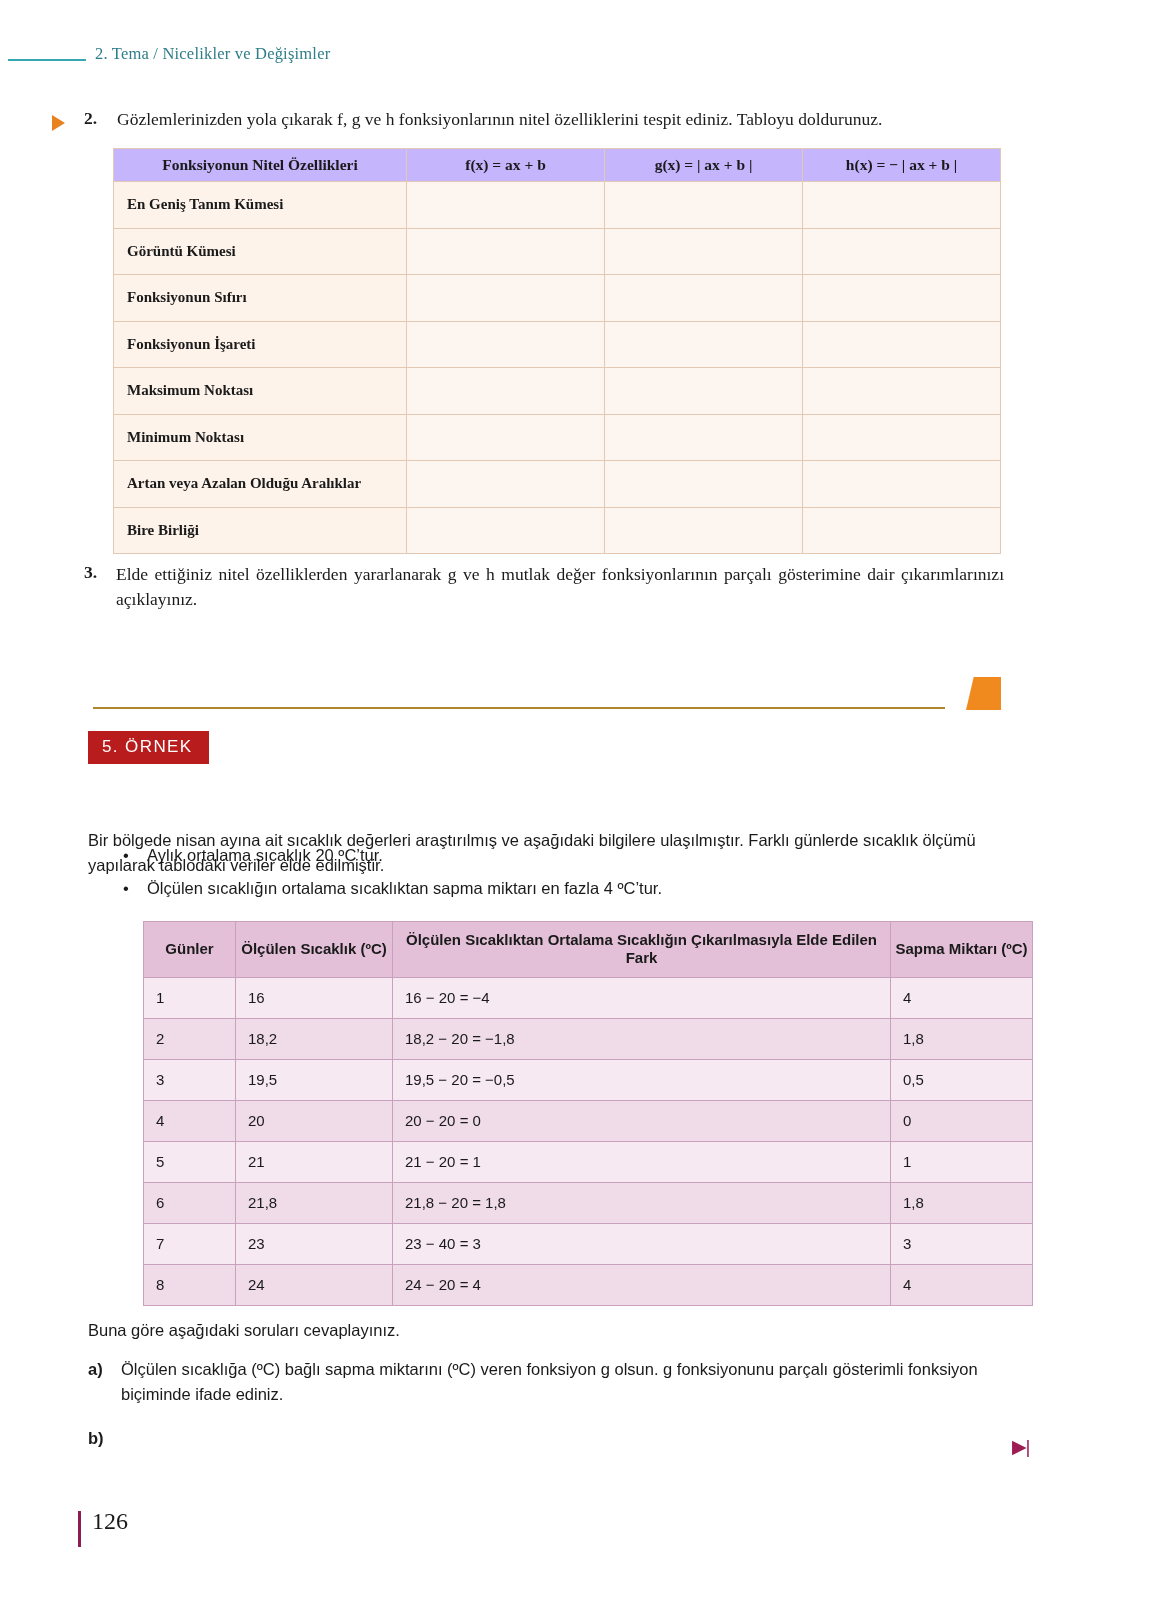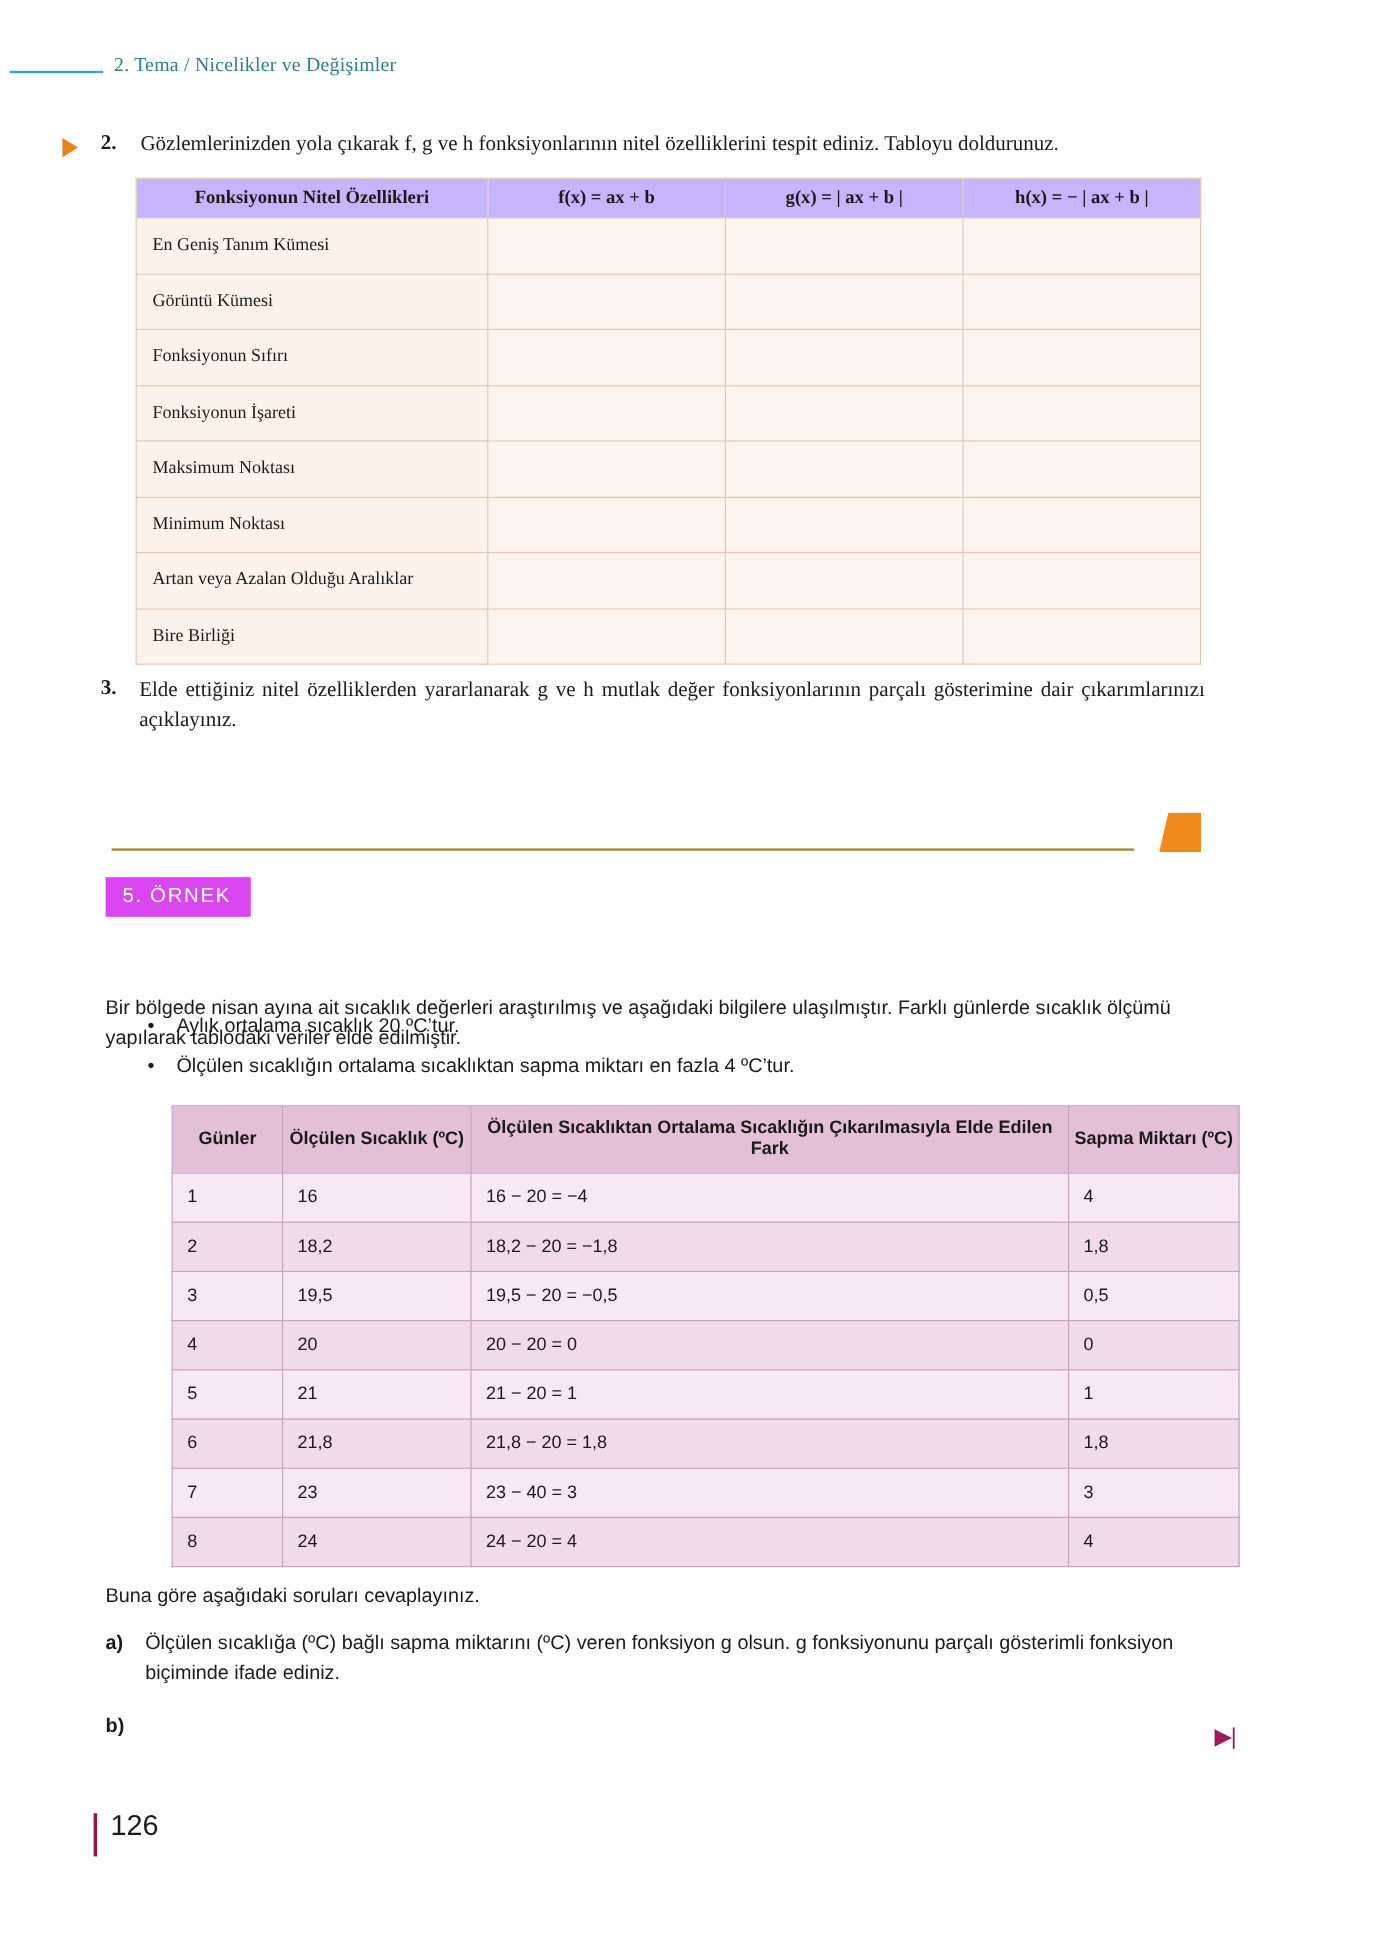--- a/index.html
+++ b/index.html
@@ -97,20 +97,21 @@
     font-size: 15.5px;
     font-weight: bold;
     text-align: center;
     color: #1a1a1a;
   }
   .table1 tbody td {
     height: 45.5px;
     background: #fdf3eb;
     font-size: 15px;
     padding-left: 13px;
+    font-weight: bold;
   }
   .table1 tbody td.blank {
     background: #fdf6f0;
     padding-left: 0;
   }
   .c1 { width: 292px; }
   .c2 { width: 197px; }
   .c3 { width: 197px; }
   .c4 { width: 197px; }
 
@@ -156,21 +157,21 @@
     height: 33px;
     background: #f08a1e;
     clip-path: polygon(22% 0%, 100% 0%, 100% 100%, 0% 100%);
   }
 
   
   .ornek-badge {
     position: absolute;
     left: 88px;
     top: 731px;
-    background: #d946ef;
+    background: #b91c1c;
     color: #ffffff;
     font-family: "Liberation Sans", sans-serif;
     font-size: 17px;
     letter-spacing: 1.4px;
     padding: 6px 16px 7px 14px;
   }
 
   .ornek-intro {
     position: absolute;
     left: 88px;
@@ -277,21 +278,21 @@
     left: 78px;
     top: 1511px;
     width: 3px;
     height: 36px;
     background: #8e1b52;
   }
   .page-number {
     position: absolute;
     left: 92px;
     top: 1508px;
-    font-family: Liberation Sans, sans-serif;
+    font-family: Liberation Serif, serif;
     font-size: 24px;
     color: #1a1a1a;
   }
 </style>
 </head>
 <body>
 
 <div class="page-header">
   <div class="header-rule"></div>
   <div class="header-title">2. Tema / Nicelikler ve Değişimler</div>

